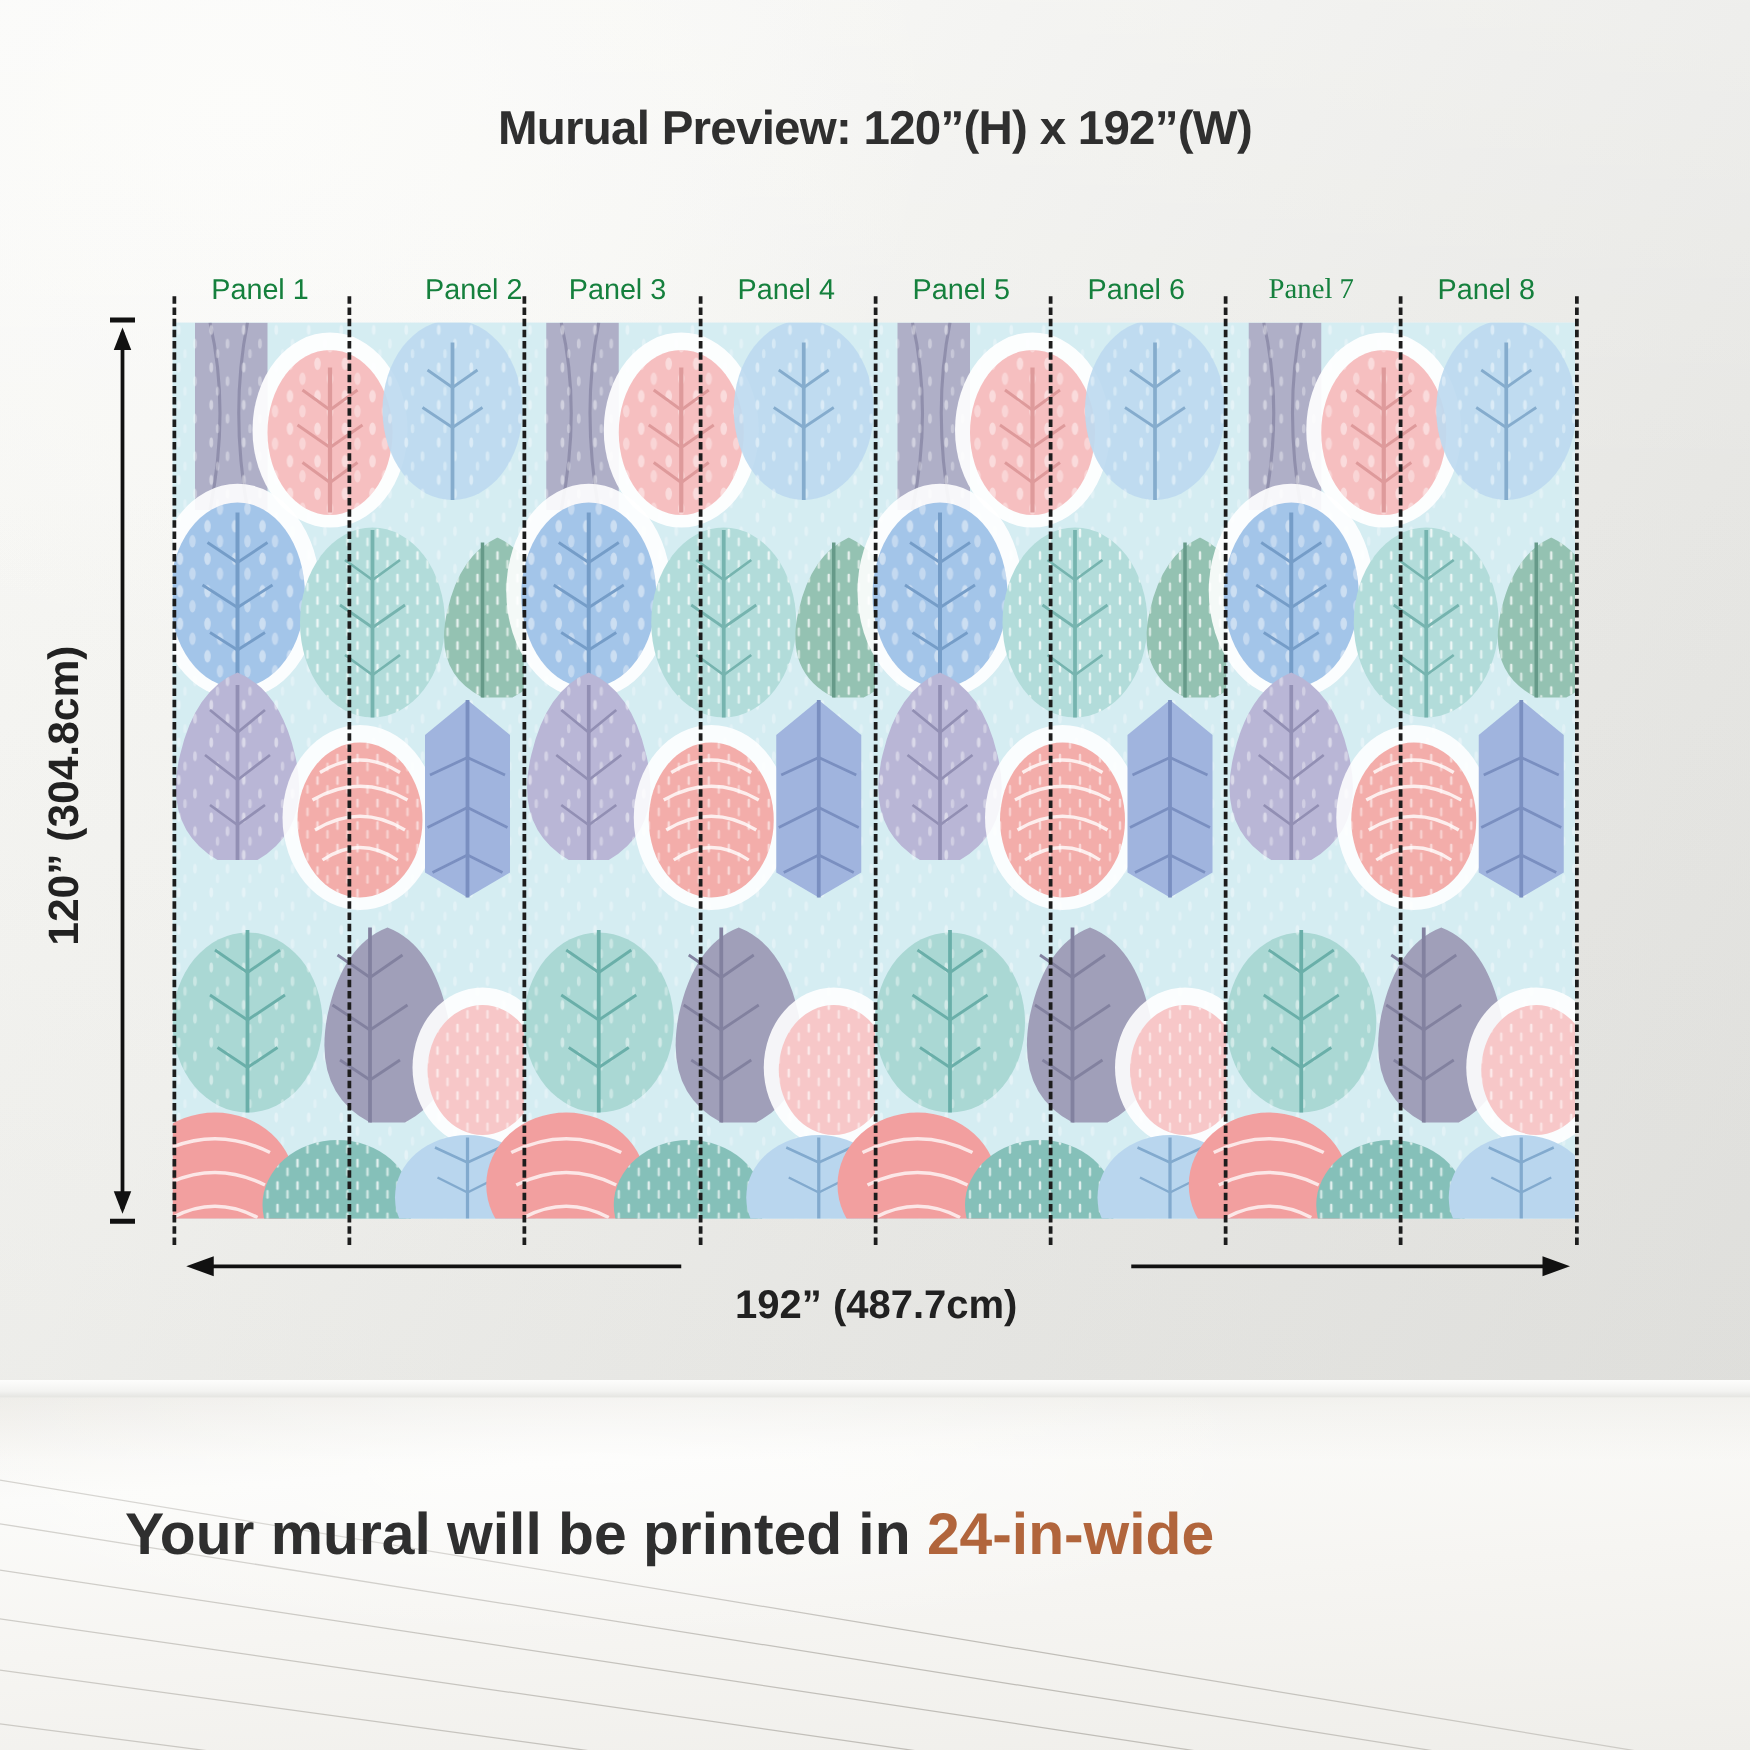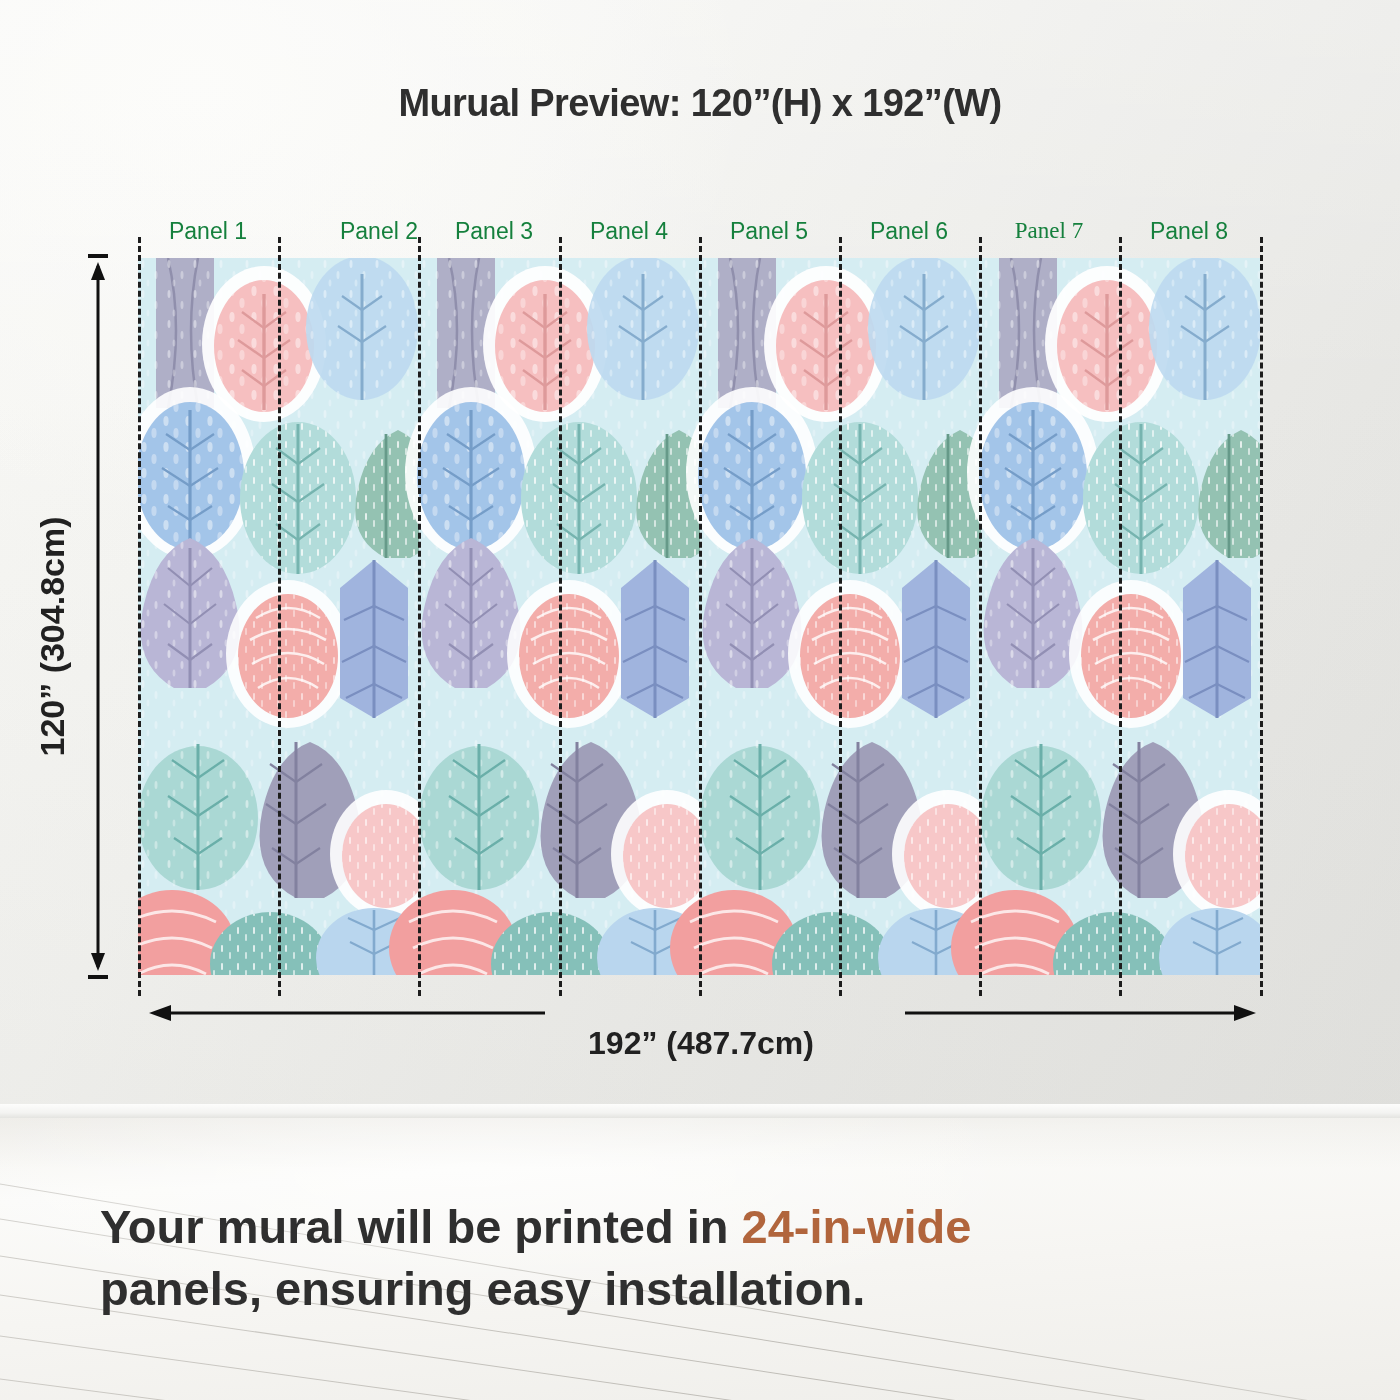--- a/index.html
+++ b/index.html
@@ -252,16 +252,15 @@
     <div class="plank" style="top:116px;transform:rotate(8.2deg);"></div>
     <div class="plank" style="top:160px;transform:rotate(7.8deg);"></div>
     <div class="plank" style="top:206px;transform:rotate(7.4deg);"></div>
     <div class="plank" style="top:254px;transform:rotate(7.0deg);"></div>
 
     <div class="floor-sheen"></div>
   </div>
 
   <div class="caption">
     <span>Your mural will be printed in </span><span class="hl">24-in-wide</span><br>
-    <span>panels, ensuring easy installation.</span>
   </div>
 
 </div>
 
 </body></html>

